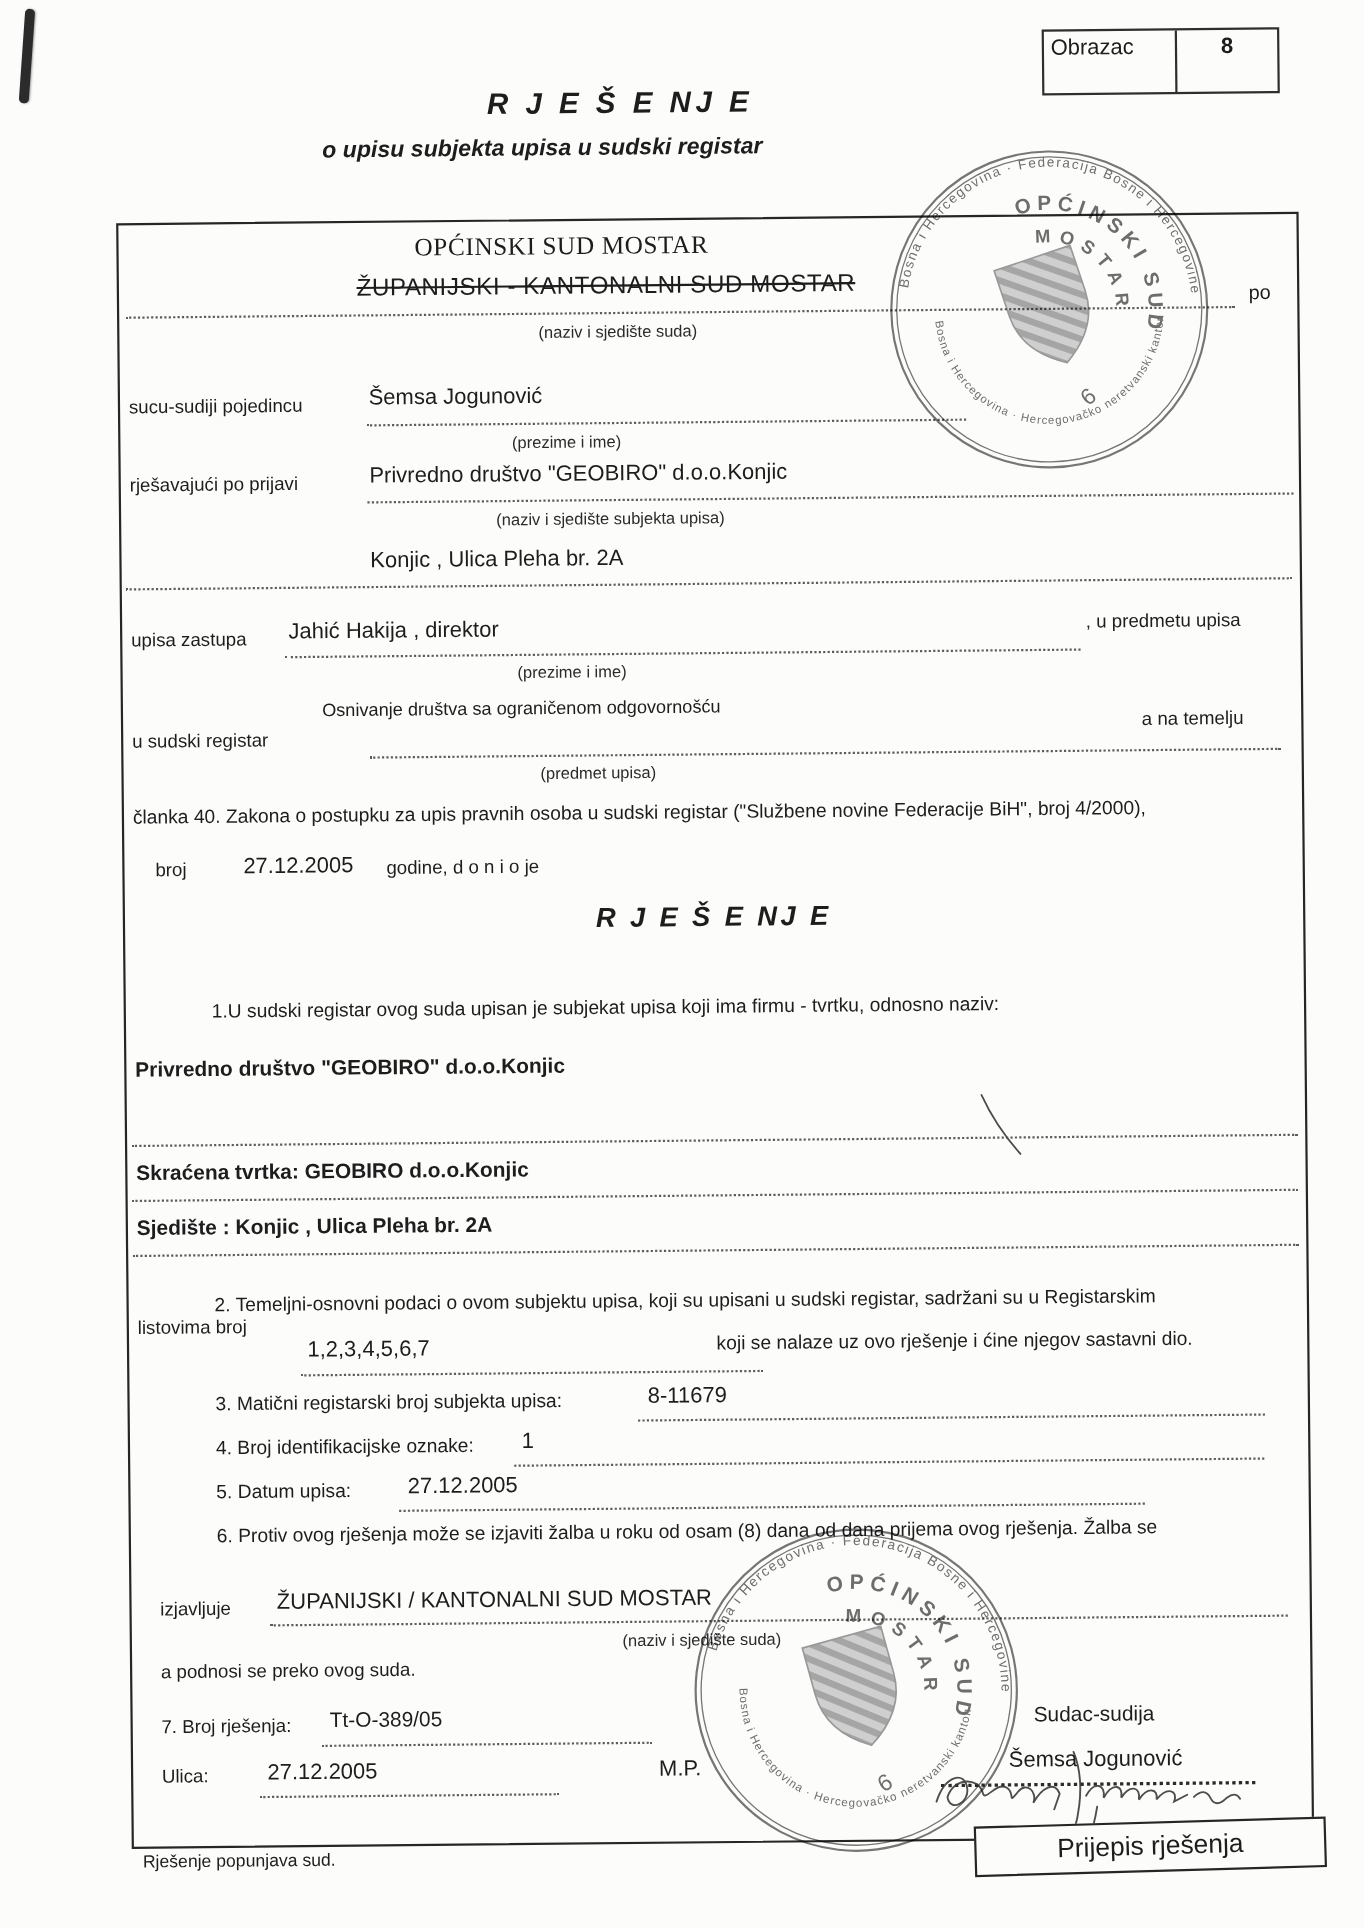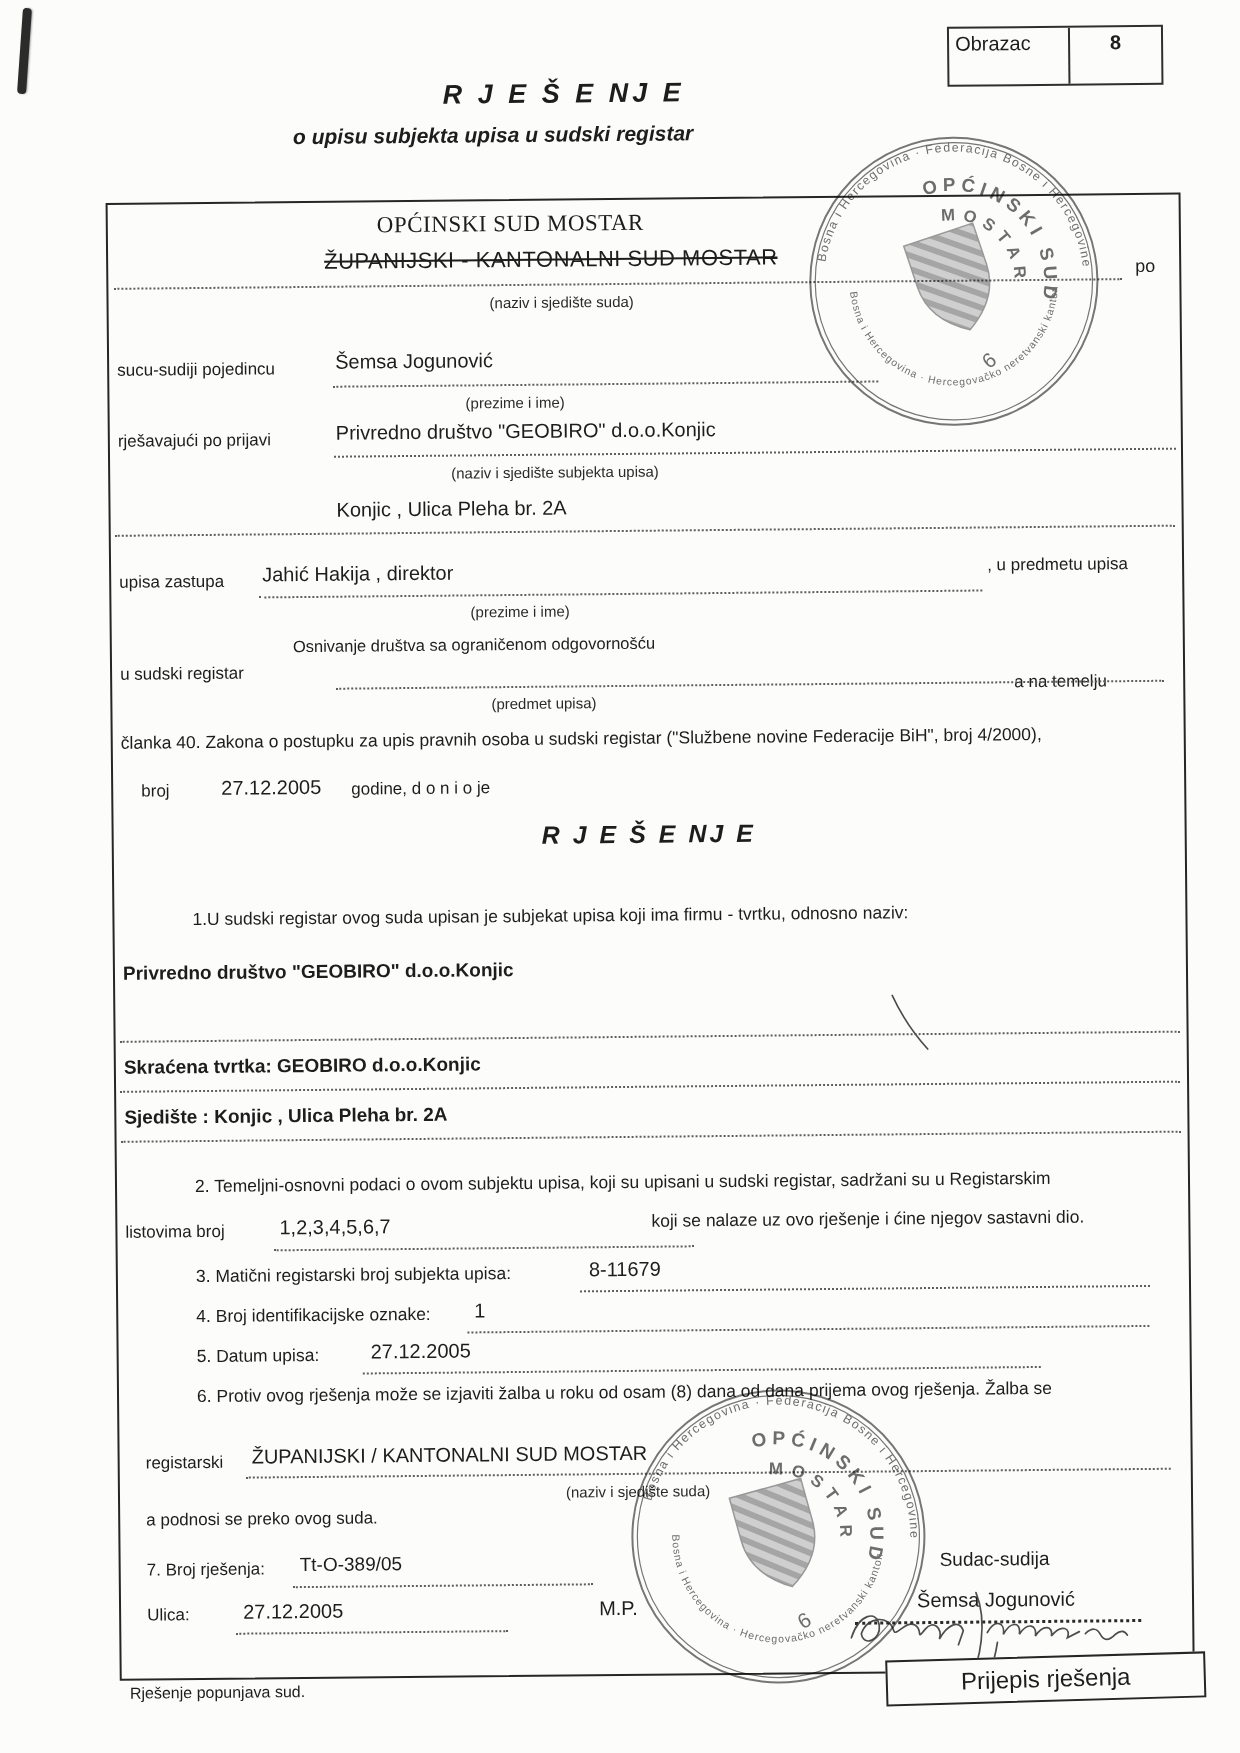--- a/index.html
+++ b/index.html
@@ -71,60 +71,60 @@
     <div class="dot" style="left:118px;top:530px;width:1060px;"></div>
 
     <div class="abs lbl" style="left:122px;top:568px;">upisa zastupa</div>
     <div class="abs val" style="left:265px;top:560px;">Jahić Hakija , direktor</div>
     <div class="abs lbl" style="left:990px;top:559px;">, u predmetu upisa</div>
     <div class="dot" style="left:262px;top:593px;width:723px;"></div>
     <div class="abs cap" style="left:473px;top:602px;">(prezime i ime)</div>
 
     <div class="abs" style="left:295px;top:634px;font-size:16.5px;">Osnivanje društva sa ograničenom odgovornošću</div>
     <div class="abs lbl" style="left:122px;top:660px;">u sudski registar</div>
-    <div class="abs lbl" style="left:1016px;top:648px;margin-top:28px;">a na temelju</div>
+    <div class="abs lbl" style="left:1040px;top:648px;">a na temelju</div>
     <div class="dot" style="left:338px;top:685px;width:828px;"></div>
     <div class="abs cap" style="left:493px;top:694px;">(predmet upisa)</div>
 
     <div class="abs body" style="left:122px;top:728px;">članka 40. Zakona o postupku za upis pravnih osoba u sudski registar ("Službene novine Federacije BiH", broj 4/2000),</div>
 
     <div class="abs lbl" style="left:142px;top:777px;">broj</div>
     <div class="abs val" style="left:222px;top:773px;">27.12.2005</div>
     <div class="abs lbl" style="left:352px;top:777px;">godine, d o n i o  je</div>
 
     <div class="abs dec-title" style="left:542px;top:820px;">R J E Š E NJ E</div>
     <div class="abs body" style="left:192px;top:905px;">1.U sudski registar ovog suda upisan je subjekat upisa koji ima firmu - tvrtku, odnosno naziv:</div>
     <div class="abs big bold" style="left:122px;top:958px;font-size:19px;">Privredno društvo "GEOBIRO" d.o.o.Konjic</div>
     <div class="dot" style="left:118px;top:1036px;width:1060px;"></div>
     <div class="abs big bold" style="left:122px;top:1052px;font-size:19px;">Skraćena tvrtka: GEOBIRO d.o.o.Konjic</div>
     <div class="dot" style="left:118px;top:1086px;width:1060px;"></div>
     <div class="abs big bold" style="left:122px;top:1102px;font-size:19px;">Sjedište : Konjic , Ulica Pleha br. 2A</div>
     <div class="dot" style="left:118px;top:1136px;width:1060px;"></div>
 
     <div class="abs body" style="left:192px;top:1172px;">2. Temeljni-osnovni podaci o ovom subjektu upisa, koji su upisani u sudski registar, sadržani su u Registarskim</div>
-    <div class="abs lbl" style="left:122px;top:1218px;">listovima broj</div>
+    <div class="abs lbl" style="left:122px;top:1193px;">listovima broj</div>
     <div class="abs val" style="left:276px;top:1213px;">1,2,3,4,5,6,7</div>
     <div class="abs body" style="left:648px;top:1211px;">koji se nalaze uz ovo rješenje i ćine njegov sastavni dio.</div>
     <div class="dot" style="left:270px;top:1246px;width:420px;"></div>
 
     <div class="abs body" style="left:192px;top:1262px;">3. Matični registarski broj subjekta upisa:</div>
     <div class="abs val" style="left:585px;top:1258px;">8-11679</div>
     <div class="dot" style="left:576px;top:1290px;width:570px;"></div>
 
     <div class="abs body" style="left:192px;top:1302px;">4. Broj identifikacijske oznake:</div>
     <div class="abs val" style="left:470px;top:1298px;">1</div>
     <div class="dot" style="left:463px;top:1330px;width:682px;"></div>
 
     <div class="abs body" style="left:192px;top:1342px;">5. Datum  upisa:</div>
     <div class="abs val" style="left:366px;top:1338px;">27.12.2005</div>
     <div class="dot" style="left:358px;top:1370px;width:678px;"></div>
 
     <div class="abs body" style="left:192px;top:1382px;">6. Protiv ovog rješenja može se izjaviti žalba u roku od osam (8) dana od dana prijema ovog rješenja. Žalba se</div>
 
-    <div class="abs lbl" style="left:140px;top:1449px;">registarski</div>
+    <div class="abs lbl" style="left:140px;top:1449px;">izjavljuje</div>
     <div class="abs val" style="left:246px;top:1442px;">ŽUPANIJSKI / KANTONALNI SUD MOSTAR</div>
     <div class="dot" style="left:240px;top:1473px;width:925px;"></div>
     <div class="abs cap" style="left:560px;top:1483px;">(naziv i sjedište suda)</div>
     <div class="abs lbl" style="left:140px;top:1506px;">a podnosi se preko ovog suda.</div>
 
     <div class="abs lbl" style="left:140px;top:1556px;">7. Broj rješenja:</div>
     <div class="abs val" style="left:293px;top:1551px;font-size:19px;">Tt-O-389/05</div>
     <div class="dot" style="left:286px;top:1583px;width:300px;"></div>
 
     <div class="abs lbl" style="left:140px;top:1601px;">Ulica:</div>

